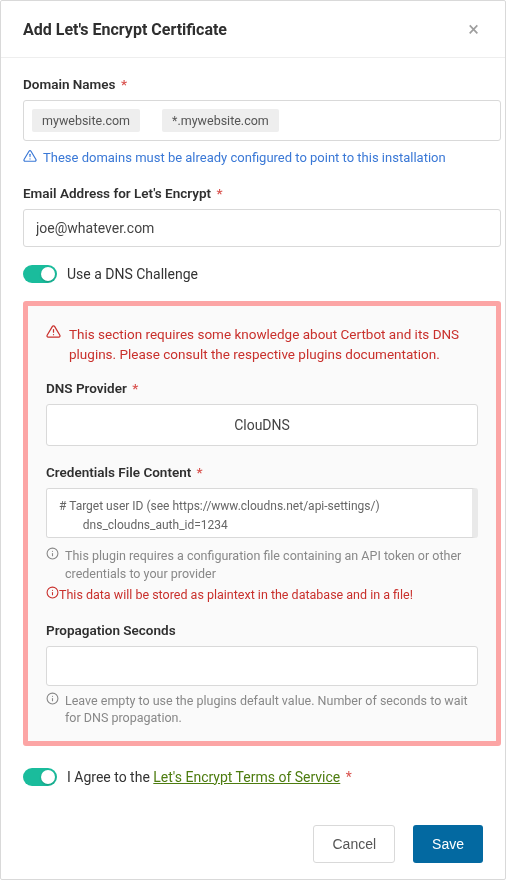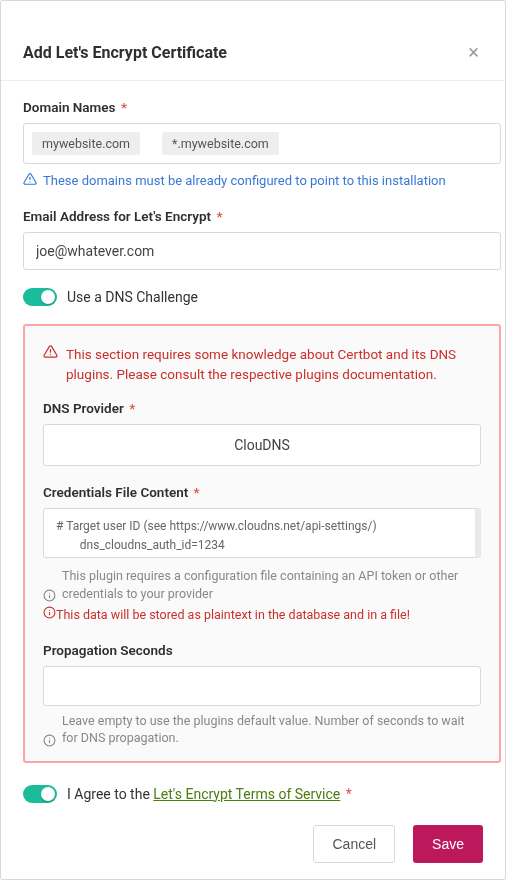--- a/index.html
+++ b/index.html
@@ -22,21 +22,20 @@
     display: flex;
     flex-direction: column;
     position: relative;
   }
   .modal-header {
     display: flex;
     align-items: center;
     justify-content: space-between;
     padding: 18px 22px 18px 22px;
     border-bottom: 1px solid #eee;
-    margin-top: 23px;
   }
   .modal-title {
     font-weight: 700;
     font-size: 16px;
     color: #2f2f2f;
   }
   .close-x {
     color: #9e9e9e;
     font-size: 20px;
     line-height: 1;
@@ -116,21 +115,21 @@
     width: 14px;
     height: 14px;
     background: #fff;
     border-radius: 50%;
     top: 2px;
     right: 2px;
     box-shadow: 0 1px 2px rgba(0,0,0,.2);
   }
   .toggle-label { font-size: 14px; color: #333; }
   .section-box {
-    border: 2px solid #fca5a5;
+    border: 5px solid #fca5a5;
     background: #fafafa;
     border-radius: 3px;
     padding: 18px 18px 14px 18px;
   }
   .warn-line {
     color: #c9302c;
     font-size: 13.5px;
     line-height: 1.5;
     display: flex;
     align-items: flex-start;
@@ -158,21 +157,21 @@
     padding: 8px 12px;
     overflow-y: auto;
     border: 1px solid #d9d9d9;
     border-right: 6px solid #e9e9e9;
   }
   .help-line {
     color: #888;
     font-size: 12.5px;
     margin-top: 6px;
     display: flex;
-    align-items: flex-end;
+    align-items: flex-start;
     gap: 6px;
     line-height: 1.4;
   }
   .danger-line {
     color: #c9302c;
     font-size: 12.5px;
     margin-top: 4px;
     display: flex;
     align-items: flex-start;
     line-height: 1.4;
@@ -197,21 +196,21 @@
     font-size: 14px;
     cursor: pointer;
     border: 1px solid transparent;
   }
   .btn-cancel {
     background: #fff;
     border-color: #d9d9d9;
     color: #555;
   }
   .btn-save {
-    background: #be185d;
+    background: #0369a1;
     color: #fff;
   }
   .tri-icon, .info-icon {
     flex-shrink: 0;
   }
 </style>
 </head>
 <body>
 
 <div class="modal">

